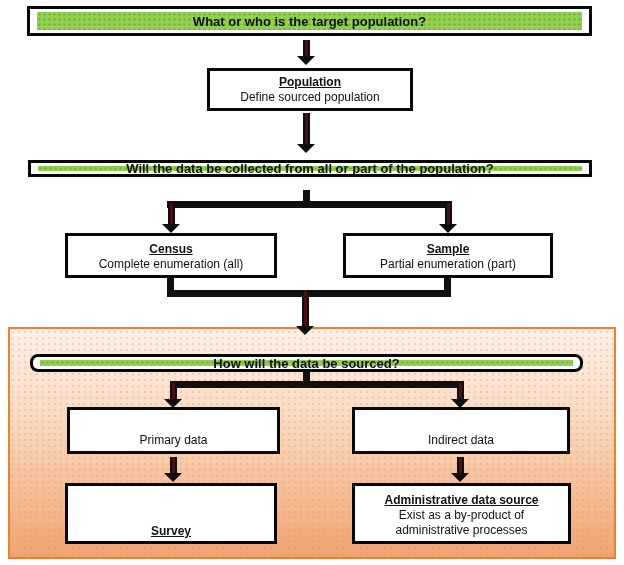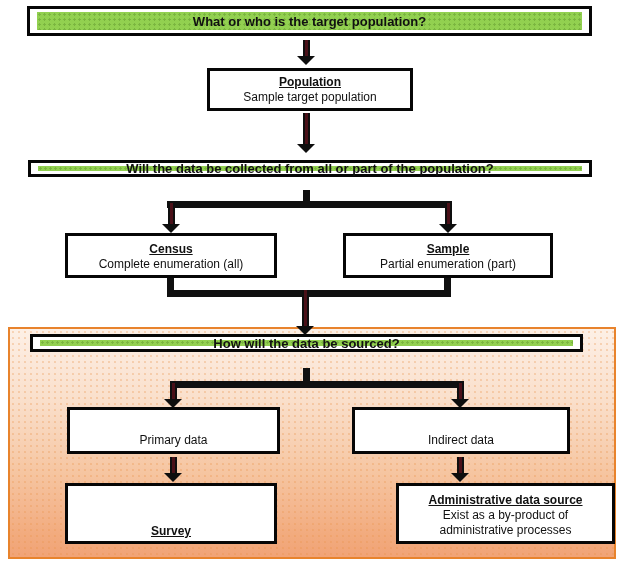--- a/index.html
+++ b/index.html
@@ -49,21 +49,21 @@
     </div>
   </div>
 
   <div class="arrow" style="left:297px;top:40px;height:25px;">
     <div class="arrow-stem"></div>
     <div class="arrow-head"></div>
   </div>
 
   <div class="node" style="left:207px;top:68px;width:206px;height:43px;">
     <div class="node-title">Population</div>
-    <div class="node-desc">Sample target population</div>
+    <div class="node-desc">Define sourced population</div>
   </div>
 
   <div class="arrow" style="left:297px;top:113px;height:40px;">
     <div class="arrow-stem"></div>
     <div class="arrow-head"></div>
   </div>
 
   <div class="banner" style="left:28px;top:160px;width:564px;height:17px;">
     <div class="banner-green">
       <span class="banner-text">Will the data be collected from all or part of the population?</span>
@@ -93,21 +93,21 @@
   <div class="vline" style="left:167px;top:278px;width:7px;height:19px;"></div>
   <div class="vline" style="left:444px;top:278px;width:7px;height:19px;"></div>
   <div class="hline" style="left:167px;top:290px;width:284px;height:7px;"></div>
   <div class="arrow" style="left:296px;top:290px;height:45px;">
     <div class="arrow-stem"></div>
     <div class="arrow-head"></div>
   </div>
 
   <div id="source-panel"></div>
 
-  <div class="banner" style="left:30px;top:334px;width:553px;height:18px;">
+  <div class="banner" style="left:30px;top:354px;width:553px;height:18px;border-radius:8px;">
     <div class="banner-green">
       <span class="banner-text">How will the data be sourced?</span>
     </div>
   </div>
 
   <div class="vline" style="left:303px;top:368px;width:7px;height:19px;"></div>
   <div class="hline" style="left:170px;top:381px;width:294px;height:7px;"></div>
   <div class="arrow" style="left:164px;top:383px;height:25px;">
     <div class="arrow-stem"></div>
     <div class="arrow-head"></div>
@@ -129,18 +129,18 @@
     <div class="arrow-head"></div>
   </div>
   <div class="arrow" style="left:451px;top:457px;height:25px;">
     <div class="arrow-stem"></div>
     <div class="arrow-head"></div>
   </div>
 
   <div class="node" style="left:65px;top:483px;width:212px;height:61px;">
     <div class="node-title">Survey</div>
   </div>
-  <div class="node" style="left:352px;top:483px;width:219px;height:61px;margin-left:44px;">
+  <div class="node" style="left:352px;top:483px;width:219px;height:61px;">
     <div class="node-title">Administrative data source</div>
     <div class="node-desc">Exist as a by-product of administrative processes</div>
   </div>
 
 </div>
 
 </body></html>

